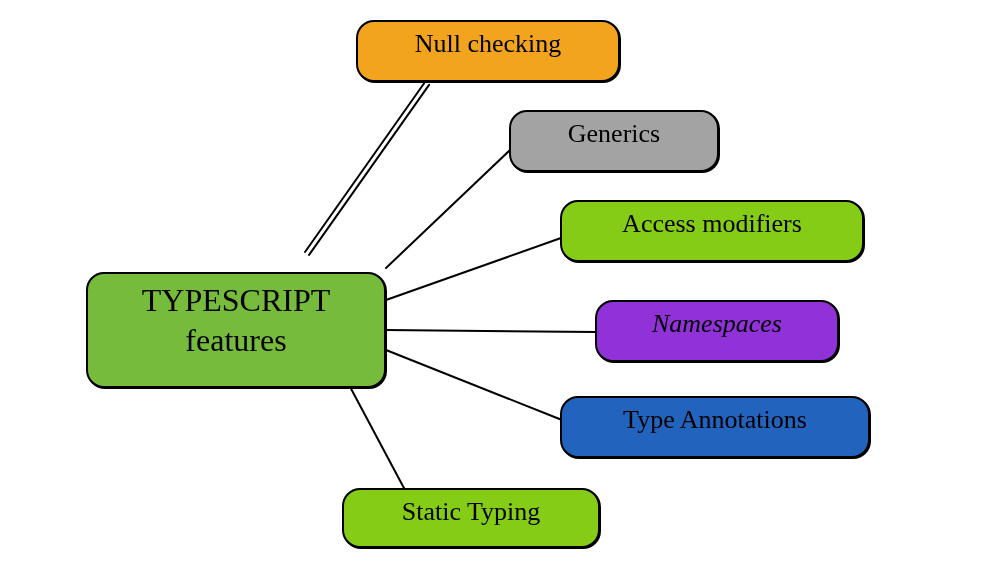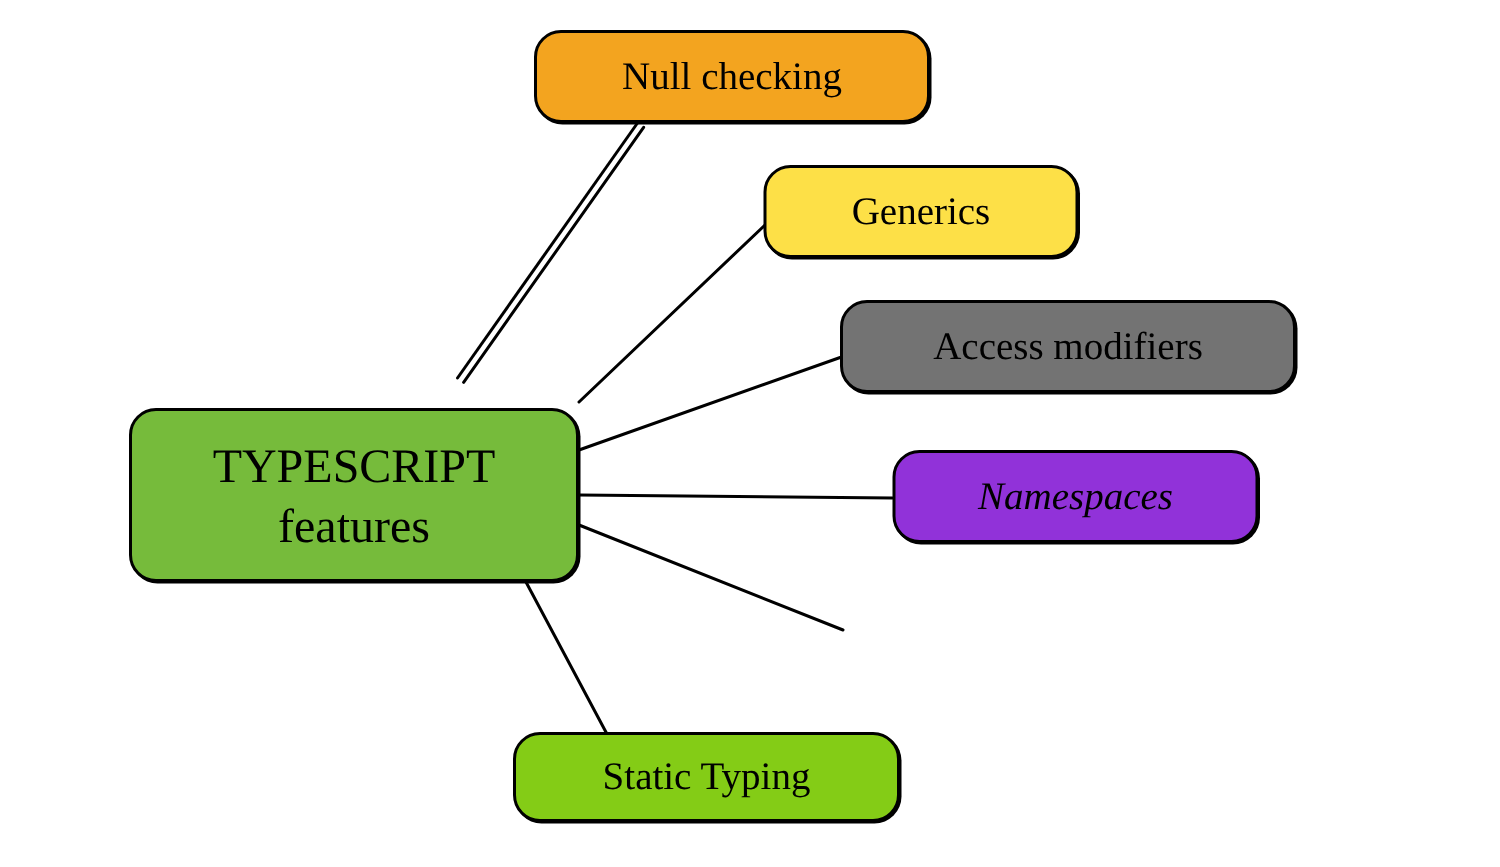--- a/index.html
+++ b/index.html
@@ -20,21 +20,21 @@
     position: absolute;
     top: 0;
     left: 0;
     width: 1000px;
     height: 578px;
     pointer-events: none;
   }
   .node {
     position: absolute;
     display: flex;
-    align-items: center;
+    align-items: flex-start;
     justify-content: center;
     text-align: center;
     border: 2.5px solid #000;
     border-radius: 18px;
     box-shadow: 1px 1px 0 #000;
     color: #000;
     line-height: 1.25;
     box-sizing: border-box;
     padding: 6px 14px;
   }
@@ -66,26 +66,29 @@
   <div class="node central" id="central-node" style="left: 86px; top: 252px; width: 300px; height: 116px; background: rgb(118, 187, 59); margin-top: 20px;">
     <div>
       <span>TYPESCRIPT</span><br>
       <span>features</span>
     </div>
   </div>
 
   <div class="node feature" style="left: 356px; top: 20px; width: 264px; height: 62px; background: rgb(243, 164, 31);">
     <span>Null checking</span>
   </div>
-  <div class="node feature" style="left: 509px; top: 110px; width: 210px; height: 62px; background: #fde047;">
+  <div class="node feature" style="left: 509px; top: 110px; width: 210px; height: 62px; background: #a3a3a3;">
     <span>Generics</span>
   </div>
-  <div class="node feature" style="left: 560px; top: 200px; width: 304px; height: 62px; background: #737373;">
+  <div class="node feature" style="left: 560px; top: 200px; width: 304px; height: 62px; background: #84cc16;">
     <span>Access modifiers</span>
   </div>
   <div class="node feature" style="left: 595px; top: 300px; width: 244px; height: 62px; background: rgb(145, 50, 217); font-style: italic;">
     <span>Namespaces</span>
+  </div>
+  <div class="node feature" style="left: 560px; top: 396px; width: 310px; height: 62px; background: rgb(34, 99, 189);">
+    <span>Type Annotations</span>
   </div>
   <div class="node feature" style="left: 342px; top: 488px; width: 258px; height: 60px; background: #84cc16;">
     <span>Static Typing</span>
   </div>
 
 </div>
 
 </body></html>

